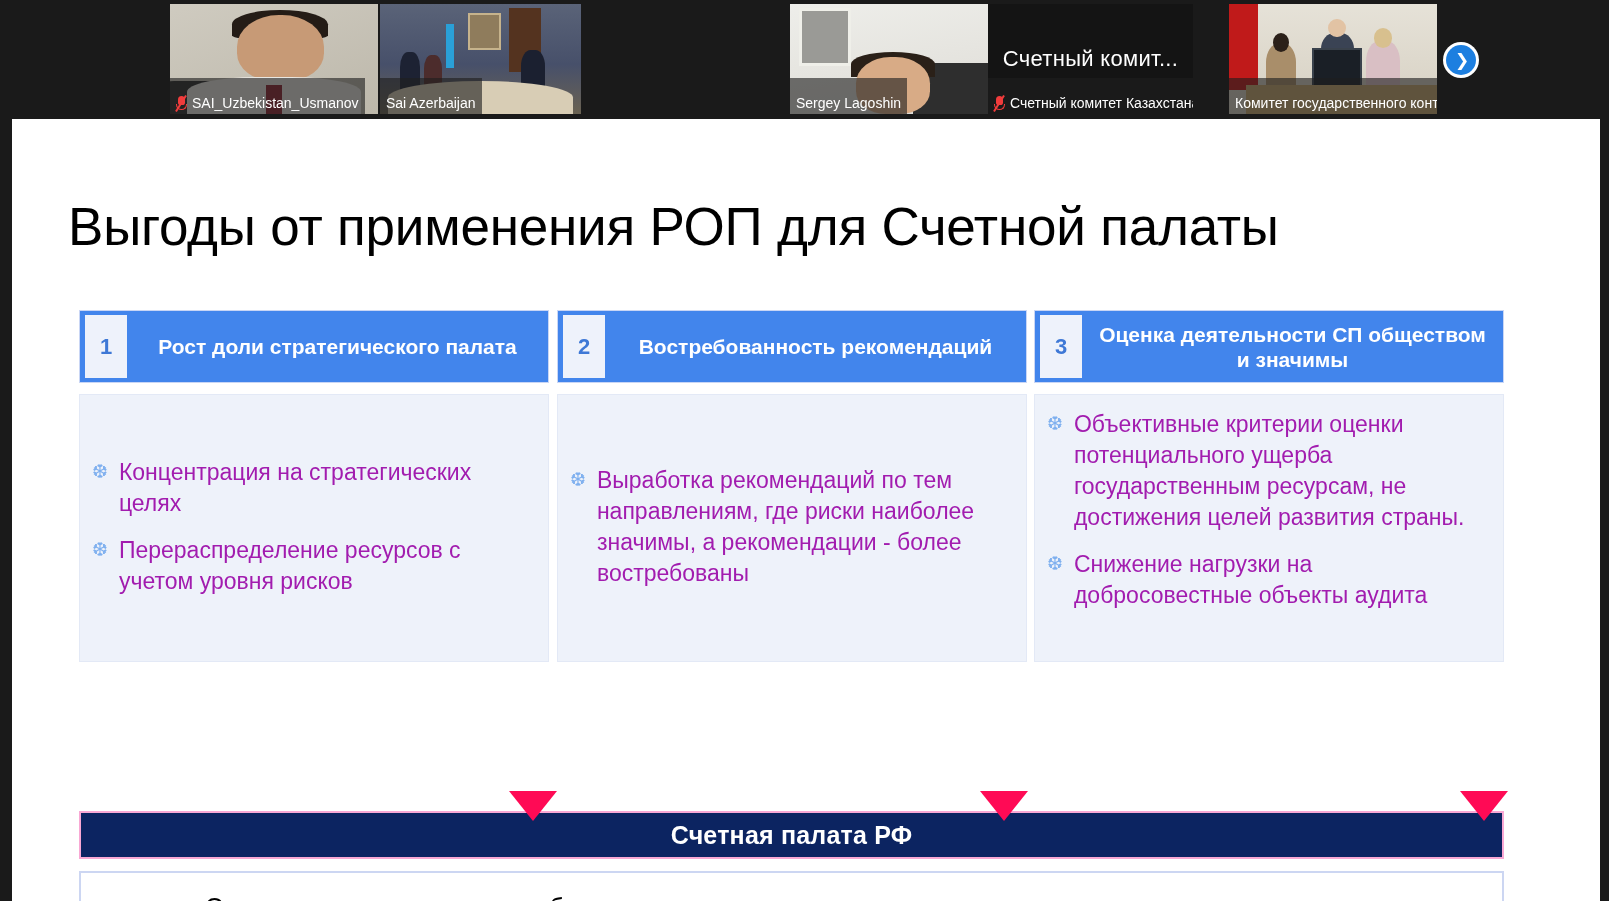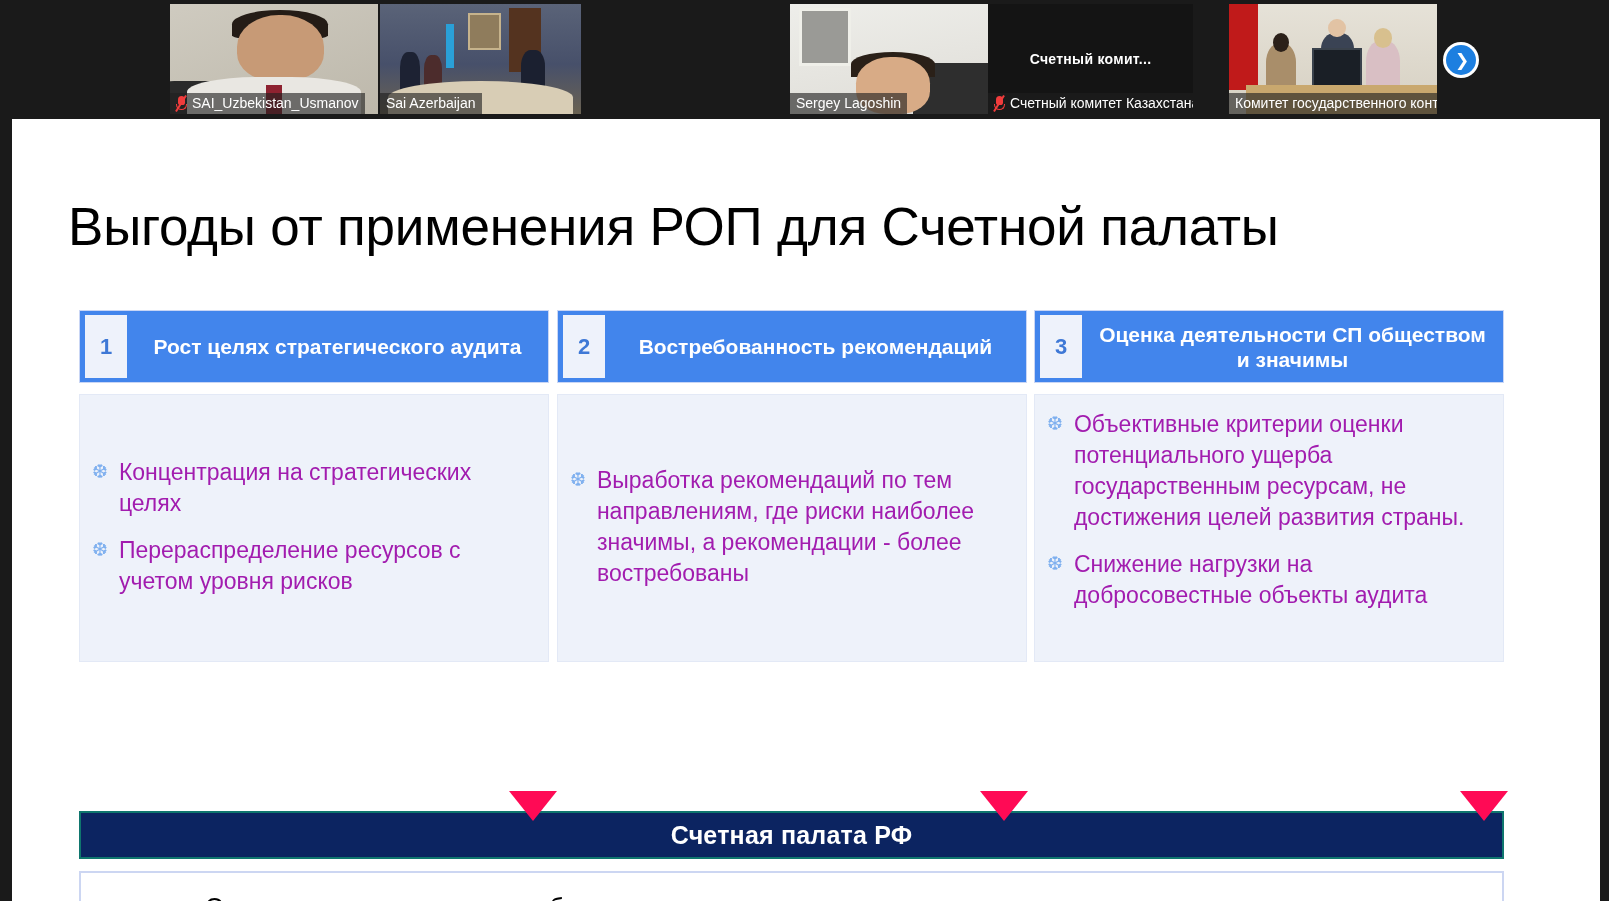--- a/index.html
+++ b/index.html
@@ -18,21 +18,21 @@
   }
   .thumb {
     position: absolute; top: 4px; height: 110px;
     background: #2b2b2b; overflow: hidden;
   }
   .thumb.active { outline: 3px solid #a8d04a; outline-offset: -3px; }
   .thumb .scene { position: absolute; inset: 0; }
   .namebar {
     position: absolute; left: 0; bottom: 0;
     display: flex; align-items: center; gap: 5px;
-    padding: 2px 6px 3px 6px;
+    padding: 17px 6px 3px 6px;
     background: rgba(30,30,30,0.62);
     color: #fff; font-size: 14px; line-height: 16px;
     white-space: nowrap; max-width: 100%;
   }
   .mic-off {
     position: relative; display: inline-block;
     width: 11px; height: 15px; flex: 0 0 auto;
   }
   .mic-off .body {
     position: absolute; left: 2px; top: 0; width: 7px; height: 9px;
@@ -43,21 +43,21 @@
     border: 1.6px solid #f03c3c; border-top: none;
     border-radius: 0 0 6px 6px;
   }
   .mic-off .slash {
     position: absolute; left: 4px; top: -2px; width: 2px; height: 19px;
     background: #f03c3c; transform: rotate(32deg); transform-origin: center;
   }
   .thumb-text-only {
     position: absolute; inset: 0;
     display: flex; align-items: center; justify-content: center;
-    color: #ffffff; font-size: 14px; font-weight: bold; letter-spacing: .3px;
+    color: #ffffff; font-size: 22px; font-weight: normal; letter-spacing: .3px;
   }
   .next-btn {
     position: absolute; top: 42px; left: 1443px;
     width: 36px; height: 36px; border-radius: 50%;
     background: #ffffff;
     display: flex; align-items: center; justify-content: center;
     cursor: pointer;
   }
   .next-btn .inner {
     width: 30px; height: 30px; border-radius: 50%;
@@ -215,21 +215,21 @@
     z-index: 5;
   }
   #tri1 { left: 497px; top: 672px; }
   #tri2 { left: 968px; top: 672px; }
   #tri3 { left: 1448px; top: 672px; }
 
   #banner {
     position: absolute; left: 67px; top: 692px;
     width: 1425px; height: 48px;
     background: #0c2461;
-    border: 2px solid #0f766e;
+    border: 2px solid #f9a8d4;
     display: flex; align-items: center; justify-content: center;
   }
   #banner-text {
     color: #ffffff; font-size: 25px; font-weight: bold; letter-spacing: .2px;
   }
 
   #bottom-box {
     position: absolute; left: 67px; top: 752px;
     width: 1425px; height: 100px;
     background: #ffffff;
@@ -323,21 +323,21 @@
   </div>
 </div>
 
 <div id="slide">
 
   <div id="slide-title">Выгоды от применения РОП для Счетной палаты</div>
 
   <div class="col c1">
     <div class="col-header">
       <div class="col-num">1</div>
-      <div class="col-head-text">Рост целях стратегического аудита</div>
+      <div class="col-head-text">Рост доли стратегического палата</div>
     </div>
     <div class="col-body">
       <div class="bullet-row">
         <span class="snow">❆</span>
         <span class="bullet-text">Концентрация на стратегических целях</span>
       </div>
       <div class="bullet-row">
         <span class="snow">❆</span>
         <span class="bullet-text">Перераспределение ресурсов с учетом уровня рисков</span>
       </div>

